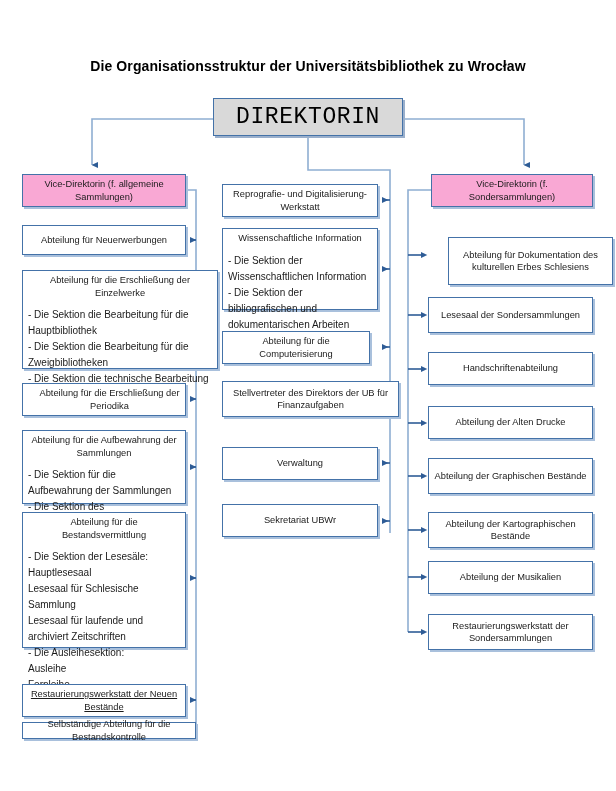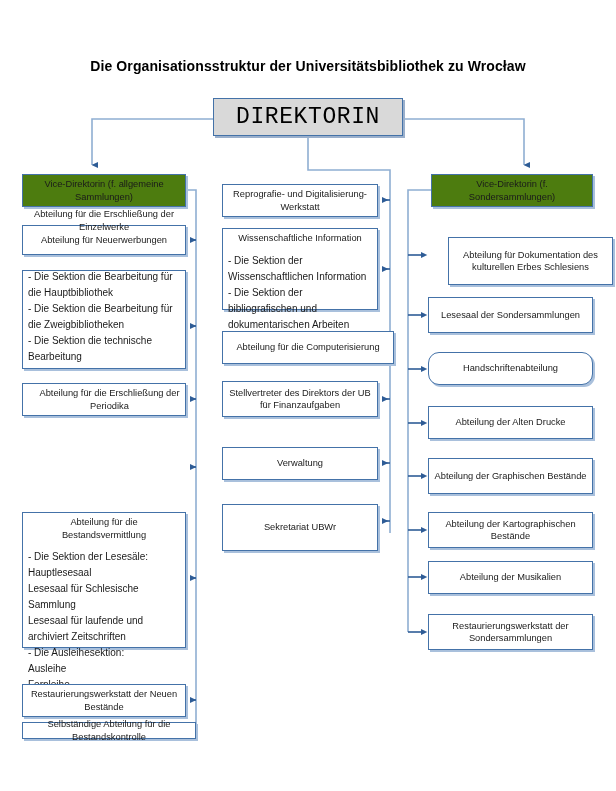--- a/index.html
+++ b/index.html
@@ -52,21 +52,21 @@
     background: #d9d9d9;
     border: 1px solid #4472a8;
     box-shadow: 2px 2px 0 0 #9aafcb;
     font-family: Liberation Mono, monospace;
     font-size: 23px;
     letter-spacing: 0.6px;
     text-align: center;
     color: #000000;
   }
   .node.shaded {
-    background: #4d7c0f;
+    background: #f9a8d4;
   }
   .node .ttl {
     text-align: center;
     font-size: 9.3px;
     line-height: 12.5px;
     color: #1a1a1a;
   }
   .node .sub {
     text-align: left;
     font-size: 10px;
@@ -149,96 +149,103 @@
   </div>
 
   <div class="node shaded" style="left:22px; top:174px; width:164px; height:33px;">
     <div class="ttl">Vice-Direktorin (f. allgemeine Sammlungen)</div>
   </div>
 
   <div class="node" style="left:22px; top:225px; width:164px; height:30px;">
     <div class="ttl">Abteilung für Neuerwerbungen</div>
   </div>
 
-  <div class="node" style="left:22px; top:270px; width:164px; height:99px; justify-content:flex-end;gap:28px;">
+  <div class="node" style="left:22px; top:270px; width:196px; height:99px; justify-content:space-between;">
     <div class="ttl">Abteilung für die Erschließung der Einzelwerke</div>
     <div class="sub">
       <div>- Die Sektion die Bearbeitung für die Hauptbibliothek</div>
       <div>- Die Sektion die Bearbeitung für die Zweigbibliotheken</div>
       <div>- Die Sektion die technische Bearbeitung</div>
     </div>
   </div>
 
   <div class="node" style="left:22px; top:383px; width:164px; height:33px;padding-left:16px;">
     <div class="ttl">Abteilung für die Erschließung der Periodika</div>
   </div>
 
+  <div class="node" style="left:22px; top:430px; width:164px; height:74px; justify-content:flex-start;">
+    <div class="ttl">Abteilung für die Aufbewahrung der Sammlungen</div>
+    <div class="sub">
+      <div>- Die Sektion für die Aufbewahrung der Sammlungen</div>
+      <div>- Die Sektion des Freihandbestandes</div>
+    </div>
+  </div>
 
   <div class="node" style="left:22px; top:512px; width:164px; height:136px; justify-content:flex-start;">
     <div class="ttl">Abteilung für die Bestandsvermittlung</div>
     <div class="sub">
       <div>- Die Sektion der Lesesäle:</div>
       <div>Hauptlesesaal</div>
       <div>Lesesaal für Schlesische Sammlung</div>
       <div>Lesesaal für laufende und archiviert Zeitschriften</div>
       <div>- Die Ausleihesektion:</div>
       <div>Ausleihe</div>
       <div>Fernleihe</div>
     </div>
   </div>
 
-  <div class="node" style="left:22px; top:684px; width:164px; height:33px;">
+  <div class="node" style="left:22px; top:684px; width:164px; height:33px;text-decoration:underline;">
     <div class="ttl">Restaurierungswerkstatt der Neuen Bestände</div>
   </div>
 
   <div class="node" style="left:22px; top:722px; width:174px; height:17px;">
     <div class="ttl">Selbständige Abteilung für die Bestandskontrolle</div>
   </div>
 
   <div class="node" style="left:222px; top:184px; width:156px; height:33px;">
     <div class="ttl">Reprografie- und Digitalisierung-Werkstatt</div>
   </div>
 
   <div class="node" style="left:222px; top:228px; width:156px; height:82px; justify-content:flex-start;">
     <div class="ttl">Wissenschaftliche Information</div>
     <div class="sub">
       <div>- Die Sektion der Wissenschaftlichen Information</div>
       <div>- Die Sektion der bibliografischen und dokumentarischen Arbeiten</div>
     </div>
   </div>
 
-  <div class="node" style="left:222px; top:331px; width:172px; height:33px;">
+  <div class="node" style="left:222px; top:331px; width:148px; height:33px;">
     <div class="ttl">Abteilung für die Computerisierung</div>
   </div>
 
-  <div class="node" style="left:222px; top:381px; width:156px; height:36px;">
+  <div class="node" style="left:222px; top:381px; width:177px; height:36px;">
     <div class="ttl">Stellvertreter des Direktors der UB für Finanzaufgaben</div>
   </div>
 
   <div class="node" style="left:222px; top:447px; width:156px; height:33px;">
     <div class="ttl">Verwaltung</div>
   </div>
 
-  <div class="node" style="left:222px; top:504px; width:156px; height:47px;">
+  <div class="node" style="left:222px; top:504px; width:156px; height:33px;">
     <div class="ttl">Sekretariat UBWr</div>
   </div>
 
   <div class="node shaded" style="left:431px; top:174px; width:162px; height:33px;">
     <div class="ttl">Vice-Direktorin (f. Sondersammlungen)</div>
   </div>
 
   <div class="node" style="left:448px; top:237px; width:165px; height:48px;">
     <div class="ttl">Abteilung für Dokumentation des kulturellen Erbes Schlesiens</div>
   </div>
 
   <div class="node" style="left:428px; top:297px; width:165px; height:36px;">
     <div class="ttl">Lesesaal der Sondersammlungen</div>
   </div>
 
-  <div class="node" style="left:428px; top:352px; width:165px; height:33px;border-radius:11px;">
+  <div class="node" style="left:428px; top:352px; width:165px; height:33px;">
     <div class="ttl">Handschriftenabteilung</div>
   </div>
 
   <div class="node" style="left:428px; top:406px; width:165px; height:33px;">
     <div class="ttl">Abteilung der Alten Drucke</div>
   </div>
 
   <div class="node" style="left:428px; top:458px; width:165px; height:36px;">
     <div class="ttl">Abteilung der Graphischen Bestände</div>
   </div>

